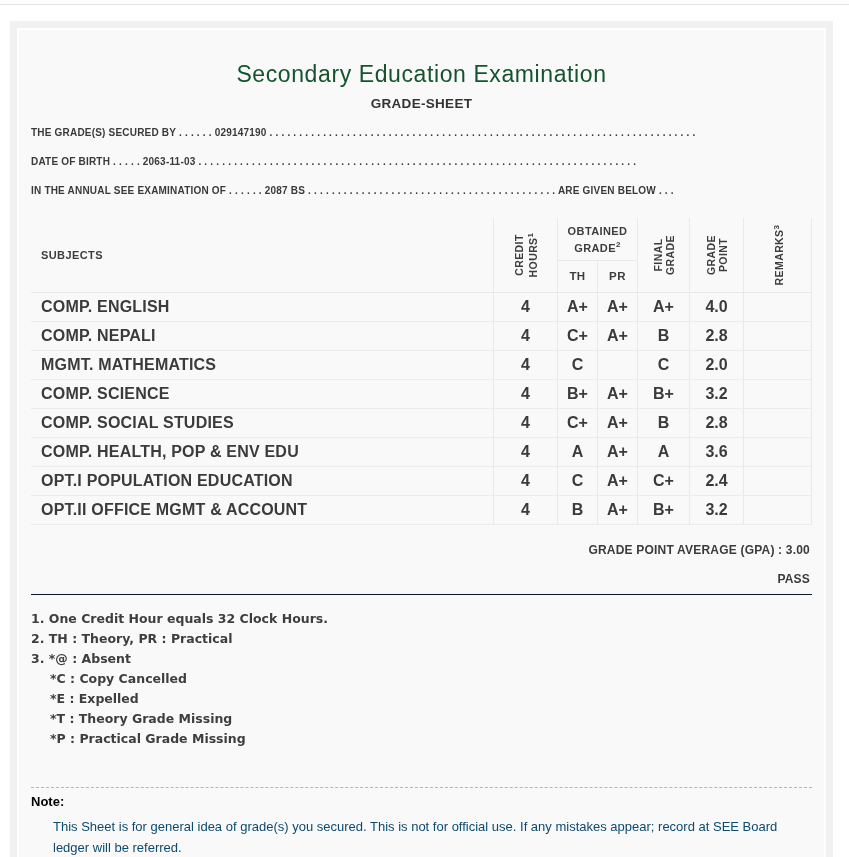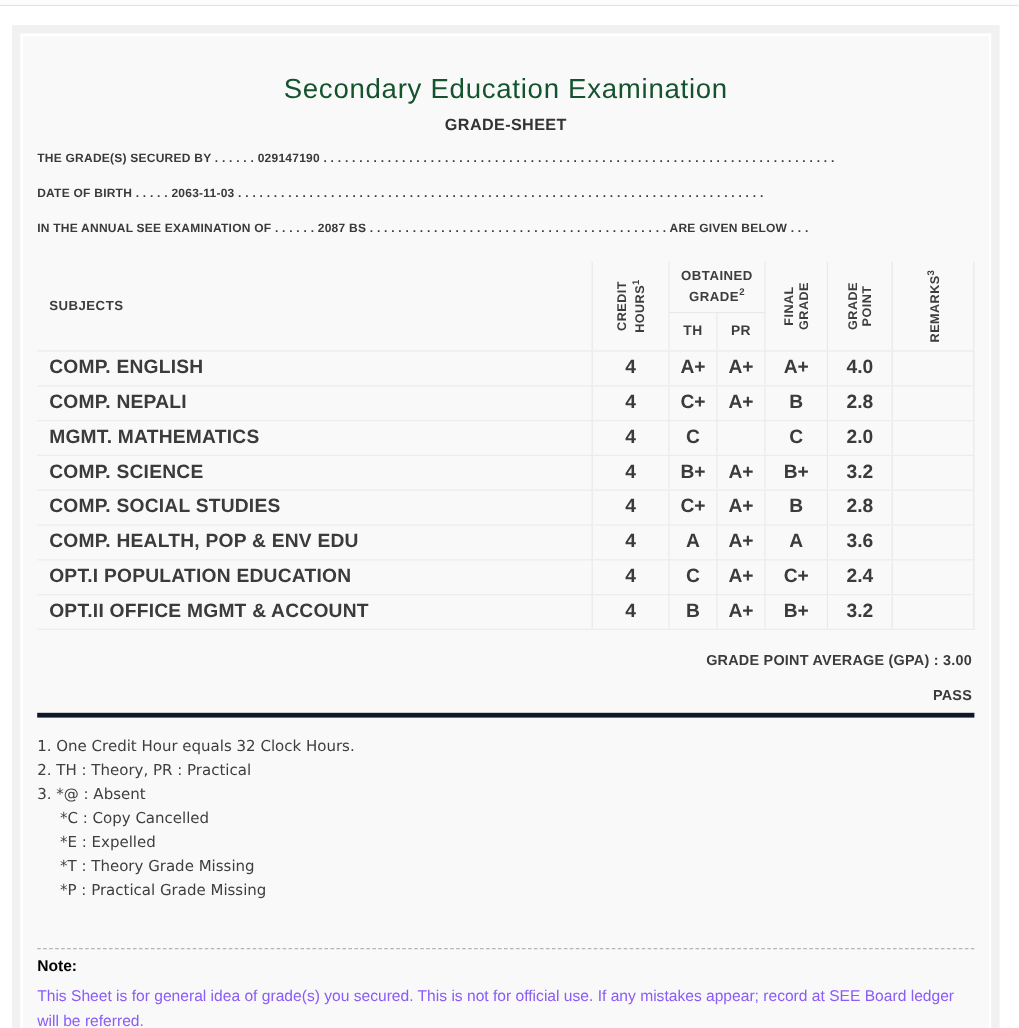--- a/index.html
+++ b/index.html
@@ -91,48 +91,49 @@
     font-size: 16px; font-weight: 700; color: #3b3b3b;
     text-align: center;
     padding: 0;
   }
   tbody td.subject {
     text-align: left; padding-left: 10px;
     letter-spacing: 0.2px;
   }
   .summary {
     padding: 18px 2px 8px 2px;
-    border-bottom: 4px solid #0f172a;
+    border-bottom: 1px solid #0f172a;
     text-align: right;
   }
   .gpa, .pass {
     font-size: 12px; font-weight: 700; color: #3b3b3b;
     line-height: 14px; letter-spacing: 0.2px;
   }
   .pass { margin-top: 15px; }
   .footnotes {
     margin-top: 14px;
     font-family: "DejaVu Sans", sans-serif;
     font-size: 12.5px; color: #3e3e3e;
   }
-  .fn { line-height: 20px; }
+  .fn { line-height: 20px; font-weight: bold; }
   .fn.indent { padding-left: 19px; }
   .dashed {
     margin-top: 38px;
     border-top: 1px dashed #b5b5b5;
     height: 0;
   }
   .note-title {
     margin-top: 6px;
     font-size: 13px; font-weight: 700; color: #000000;
   }
   .note-body {
     margin-top: 7px;
-    font-size: 13px; line-height: 21px; color: #8b5cf6;
+    font-size: 13px; line-height: 21px; color: #0c4a6e;
     max-width: 790px;
+    margin-left: 22px;
   }
 </style>
 </head>
 <body>
 
 <div class="topbar"></div>
 
 <div class="panel">
   <div class="card">
 

